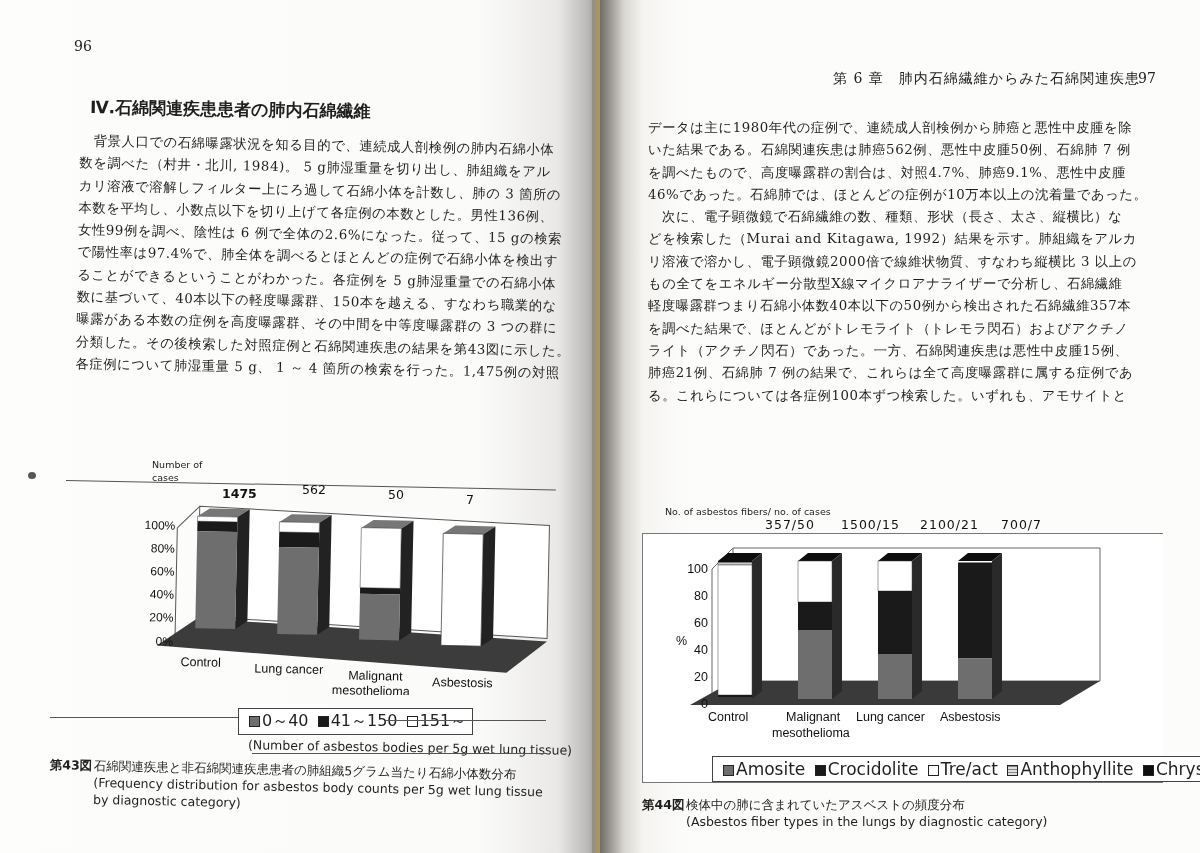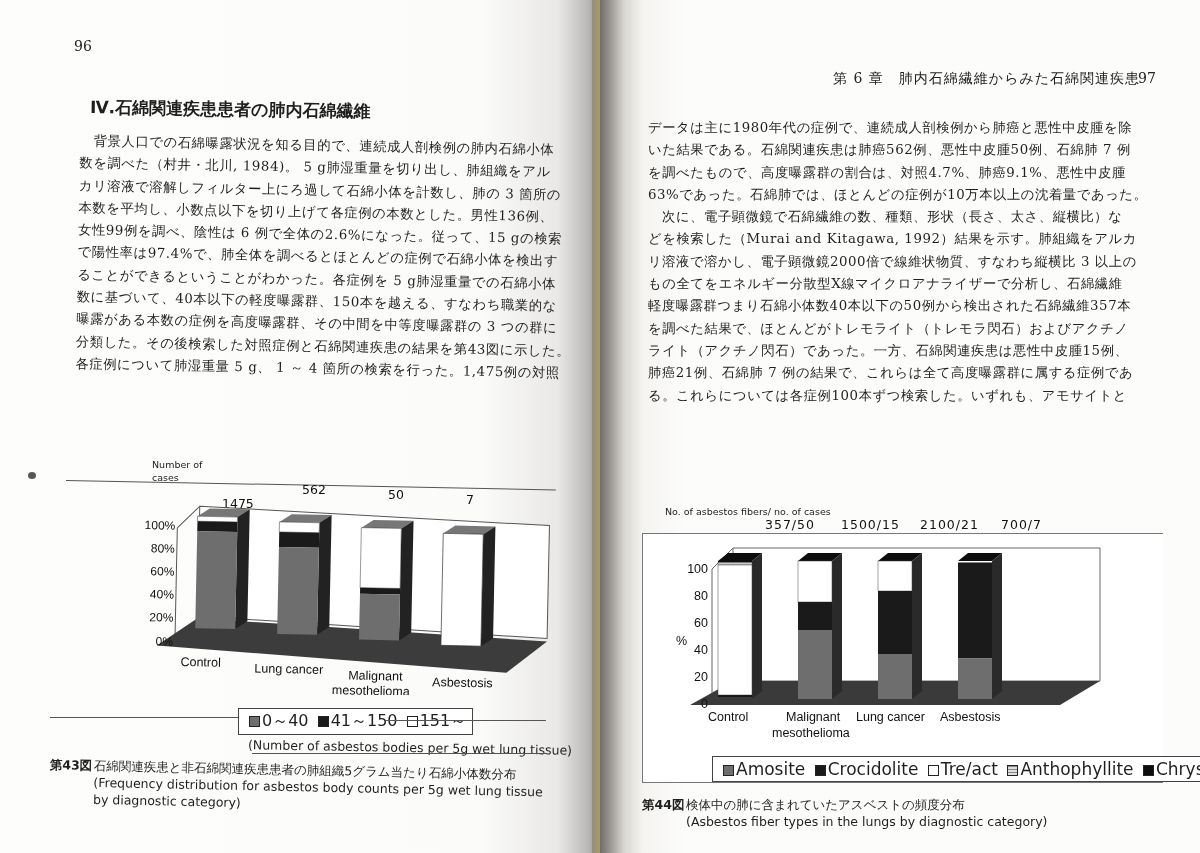--- a/index.html
+++ b/index.html
@@ -63,21 +63,21 @@
     <p>各症例について肺湿重量 5 g、 1 ～ 4 箇所の検索を行った。1,475例の対照</p>
   </div>
 
   <div class="speck" style="left:28px;top:472px;"></div>
 
   <div class="rule" style="left:66px;top:480px;width:490px;transform:rotate(1.1deg);transform-origin:left;"></div>
   <div class="small-label" style="left:152px;top:458px;">
     <div>Number of</div>
     <div>cases</div>
   </div>
-  <span class="count-label" style="left:222px;top:496px;">1475</span>
+  <span class="count-label" style="left:222px;top:486px;font-weight:bold;">1475</span>
   <span class="count-label" style="left:302px;top:482px;">562</span>
   <span class="count-label" style="left:388px;top:487px;">50</span>
   <span class="count-label" style="left:466px;top:492px;">7</span>
 
   <svg class="chart-svg" style="left:140px;top:495px;" width="420" height="200" viewBox="0 0 420 200">
     <g transform="rotate(1.2 0 0)">
 
       <polygon points="60,10 410,22 410,135 60,120" fill="#fff" stroke="#555" stroke-width="1"></polygon>
       <line x1="38" y1="32" x2="60" y2="10" stroke="#555"></line>
       <line x1="38" y1="32" x2="38" y2="148" stroke="#555"></line>
@@ -154,21 +154,21 @@
 <div class="gutter"></div>
 
 <div class="page page-right">
   <span class="running-head" style="left:233px;top:70px;">第 6 章　肺内石綿繊維からみた石綿関連疾患</span>
   <span class="page-num" style="left:538px;top:70px;">97</span>
 
   <div class="body-text" style="left:48px;top:117px;width:520px;">
     <p>データは主に1980年代の症例で、連続成人剖検例から肺癌と悪性中皮腫を除</p>
     <p>いた結果である。石綿関連疾患は肺癌562例、悪性中皮腫50例、石綿肺 7 例</p>
     <p>を調べたもので、高度曝露群の割合は、対照4.7%、肺癌9.1%、悪性中皮腫</p>
-    <p>63%であった。石綿肺では、ほとんどの症例が10万本以上の沈着量であった。</p>
+    <p>46%であった。石綿肺では、ほとんどの症例が10万本以上の沈着量であった。</p>
     <p class="indent">次に、電子顕微鏡で石綿繊維の数、種類、形状（長さ、太さ、縦横比）な</p>
     <p>どを検索した（Murai and Kitagawa, 1992）結果を示す。肺組織をアルカ</p>
     <p>リ溶液で溶かし、電子顕微鏡2000倍で線維状物質、すなわち縦横比 3 以上の</p>
     <p>もの全てをエネルギー分散型X線マイクロアナライザーで分析し、石綿繊維</p>
     <p>軽度曝露群つまり石綿小体数40本以下の50例から検出された石綿繊維357本</p>
     <p>を調べた結果で、ほとんどがトレモライト（トレモラ閃石）およびアクチノ</p>
     <p>ライト（アクチノ閃石）であった。一方、石綿関連疾患は悪性中皮腫15例、</p>
     <p>肺癌21例、石綿肺 7 例の結果で、これらは全て高度曝露群に属する症例であ</p>
     <p>る。これらについては各症例100本ずつ検索した。いずれも、アモサイトと</p>
   </div>

